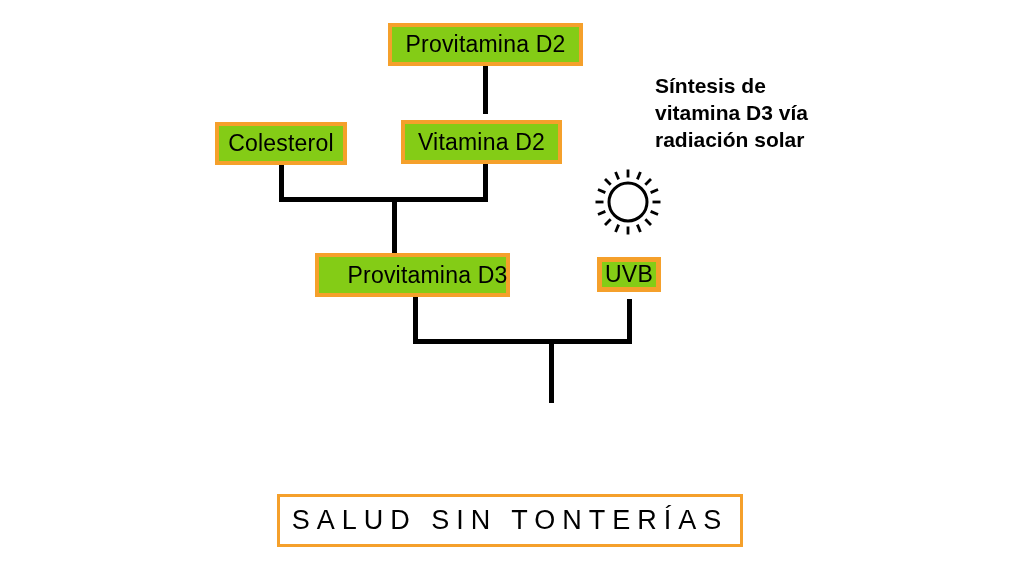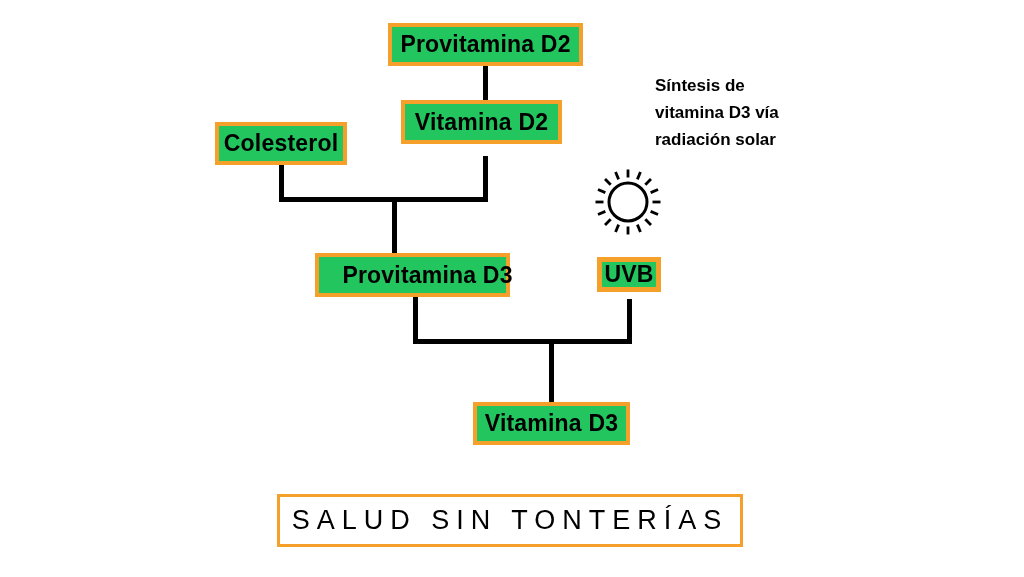--- a/index.html
+++ b/index.html
@@ -11,42 +11,42 @@
     position:relative;
     width:1024px;
     height:577px;
     background:var(--bg,#fff);
     overflow:hidden;
   }
   .node{
     position:absolute;
     box-sizing:border-box;
     border:4px solid var(--accent,#F5A02B);
-    background:#22c55e;
+    background:#84cc16;
     color:var(--ink,#000);
     display:flex;
     align-items:center;
     justify-content:center;
-    font-weight:bold;
+    font-weight:normal;
     font-size:23px;
     letter-spacing:0.2px;
     white-space:nowrap;
     z-index:2;
   }
   .connector{
     position:absolute;
     background:var(--ink,#000);
     z-index:1;
   }
   .annotation{
     position:absolute;
     left:655px; top:72px;
     width:190px;
     font-weight:bold;
-    font-size:17px;
+    font-size:21px;
     line-height:27px;
     color:var(--ink,#000);
     white-space:pre-line;
   }
   .sun{
     position:absolute;
     left:594px; top:168px;
     width:68px; height:68px;
     z-index:2;
   }
@@ -62,21 +62,21 @@
     justify-content:center;
     font-weight:normal;
     font-size:27px;
     letter-spacing:7px;
     color:var(--ink,#111);
     white-space:nowrap;
   }
   
   .n-provitamina-d2{left:388px; top:23px;  width:195px; height:43px;}
   .n-colesterol    {left:215px; top:114px; width:132px; height:43px;margin-top:8px;}
-  .n-vitamina-d2   {left:401px; top:100px; width:161px; height:44px;}
+  .n-vitamina-d2   {left:401px; top:120px; width:161px; height:44px;}
   .n-provitamina-d3{left:315px; top:253px; width:195px; height:44px;padding-left:30px;}
   .n-uvb           {left:597px; top:257px; width:64px;  height:35px; border-width:5px;}
   .n-vitamina-d3   {left:473px; top:402px; width:157px; height:43px;}
   
   .c-v1{left:483px; top:64px;  width:5px;   height:50px;}
   .c-v2{left:279px; top:156px; width:5px;   height:46px;}
   .c-v3{left:483px; top:156px; width:5px;   height:46px;}
   .c-h1{left:279px; top:197px; width:209px; height:5px;}
   .c-d1{left:392px; top:200px; width:5px;   height:54px;}
   .c-v4{left:413px; top:296px; width:5px;   height:48px;}
@@ -97,21 +97,20 @@
   <div class="connector c-v4"></div>
   <div class="connector c-v5"></div>
   <div class="connector c-h2"></div>
   <div class="connector c-d2"></div>
 
   <div class="node n-provitamina-d2">Provitamina D2</div>
   <div class="node n-colesterol">Colesterol</div>
   <div class="node n-vitamina-d2">Vitamina D2</div>
   <div class="node n-provitamina-d3">Provitamina D3</div>
   <div class="node n-uvb">UVB</div>
-  <div class="node n-vitamina-d3">Vitamina D3</div>
 
   <svg class="sun" viewBox="0 0 68 68" aria-hidden="true">
     <circle cx="34" cy="34" r="19" fill="none" stroke="#000" stroke-width="3"></circle>
     <g stroke="#000" stroke-width="2.8">
       <line x1="34" y1="1.5" x2="34" y2="9.5"></line>
       <line x1="34" y1="1.5" x2="34" y2="9.5" transform="rotate(22.5 34 34)"></line>
       <line x1="34" y1="1.5" x2="34" y2="9.5" transform="rotate(45 34 34)"></line>
       <line x1="34" y1="1.5" x2="34" y2="9.5" transform="rotate(67.5 34 34)"></line>
       <line x1="34" y1="1.5" x2="34" y2="9.5" transform="rotate(90 34 34)"></line>
       <line x1="34" y1="1.5" x2="34" y2="9.5" transform="rotate(112.5 34 34)"></line>

